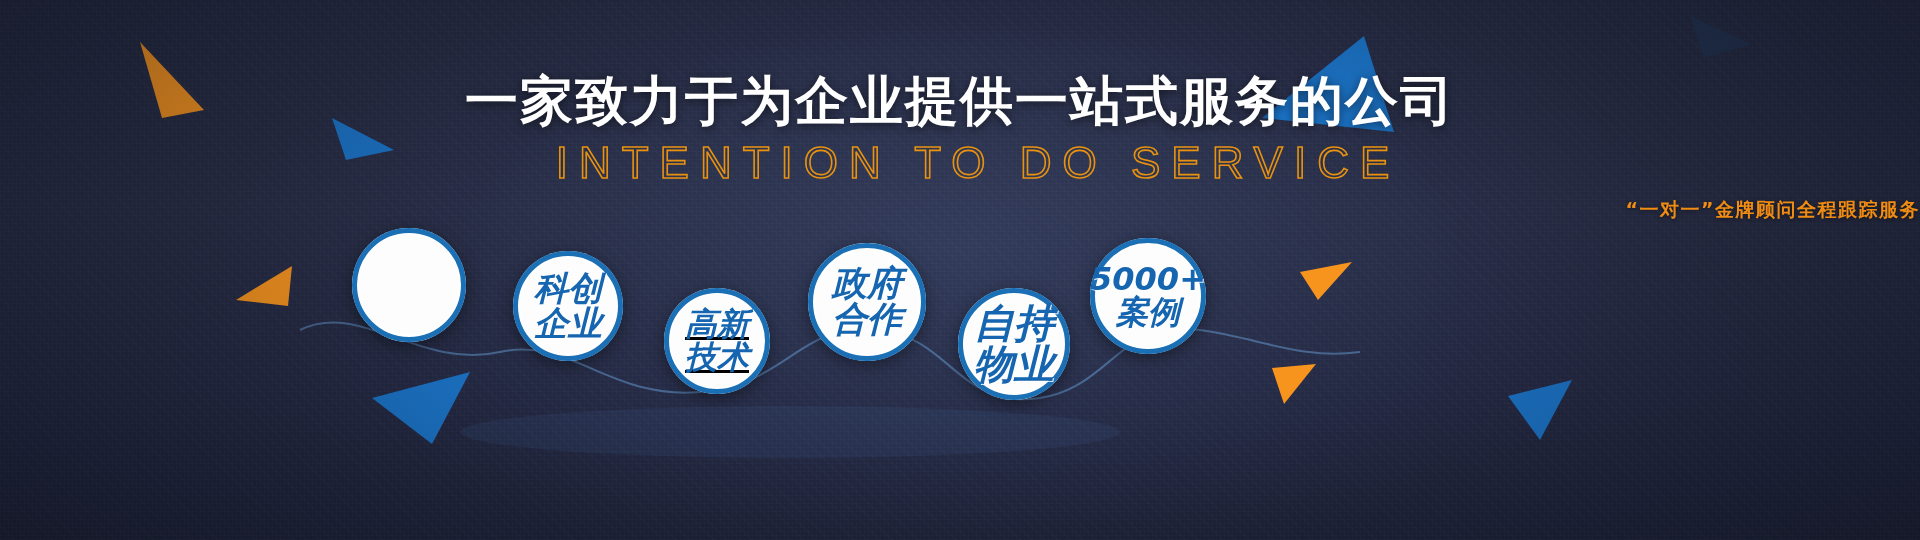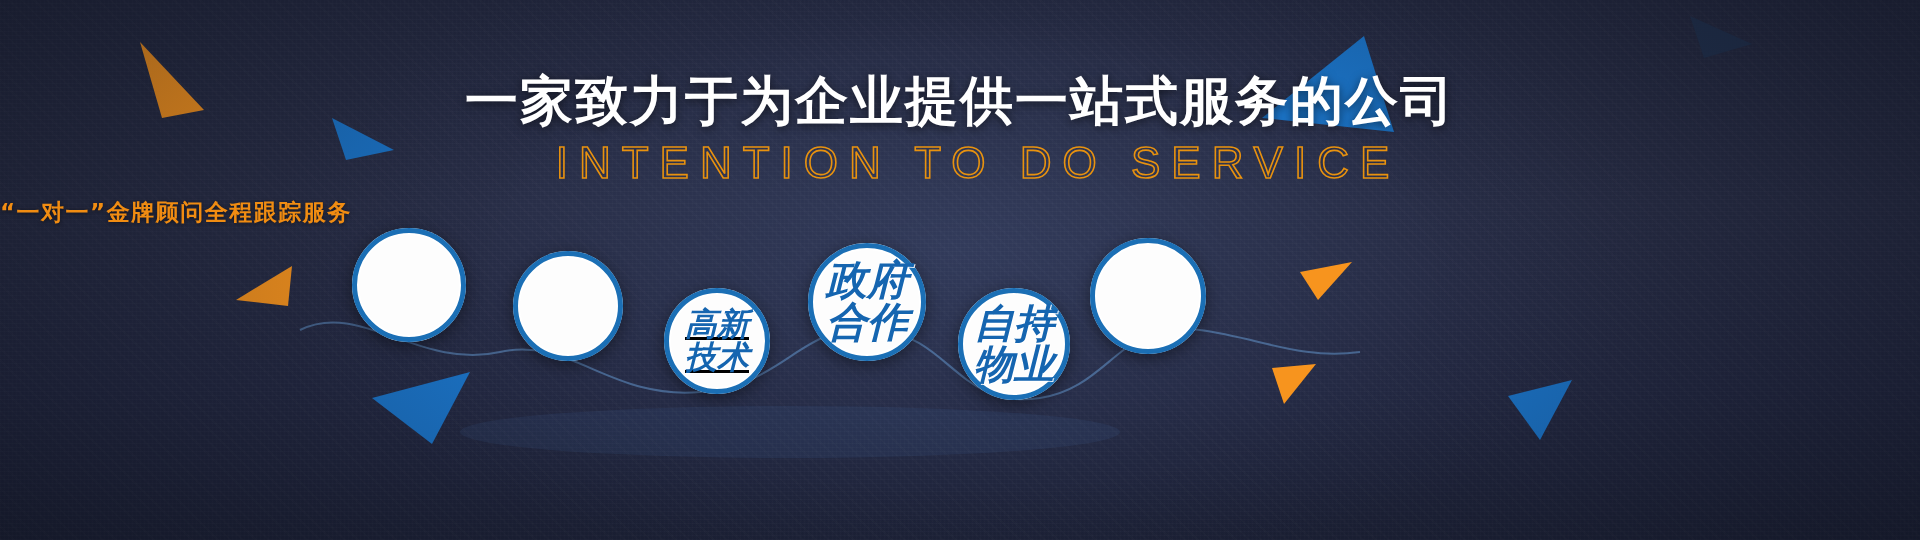--- a/index.html
+++ b/index.html
@@ -68,23 +68,23 @@
     color: transparent;
     -webkit-text-stroke: 1.6px #e8920f;
     font-family: "Liberation Sans", "DejaVu Sans", sans-serif;
     margin-left: 18px;
   }
   #tagline {
     position: absolute;
     top: 197px;
     left: 0;
     width: 1920px;
-    text-align: left;
+    text-align: right;
     color: #f08c12;
-    font-size: 23px;
+    font-size: 19px;
     font-weight: bold;
     letter-spacing: 1.5px;
     white-space: nowrap;
     font-family: "DejaVu Sans", "Liberation Sans", sans-serif;
     text-shadow: 0 1px 4px rgba(0,0,0,0.5);
   }
   
   .bubble {
     position: absolute;
     border-radius: 50%;
@@ -169,44 +169,52 @@
   <div id="tagline">“一对一”金牌顾问全程跟踪服务</div>
 
   <div id="bubbles">
       <div class="bubble" style="left: 352px; top: 228px; width: 114px; height: 114px;">
         <div class="ring"></div>
         <div class="inner"></div>
       </div>
       <div class="bubble" style="left: 513px; top: 251px; width: 110px; height: 110px;">
         <div class="ring"></div>
         <div class="inner"></div>
+        <div class="txt" style="font-size: 34px;">
+          <span class="l1">科创</span>
+          <span class="l2">企业</span>
+        </div>
       </div>
       <div class="bubble" style="left: 664px; top: 288px; width: 106px; height: 106px; text-decoration: underline;">
         <div class="ring"></div>
         <div class="inner"></div>
         <div class="txt" style="font-size: 32px;">
           <span class="l1">高新</span>
           <span class="l2">技术</span>
         </div>
       </div>
       <div class="bubble" style="left: 808px; top: 243px; width: 118px; height: 118px;">
         <div class="ring"></div>
         <div class="inner"></div>
-        <div class="txt" style="font-size: 41px;">
+        <div class="txt" style="font-size: 35px;">
           <span class="l1">政府</span>
           <span class="l2">合作</span>
         </div>
       </div>
       <div class="bubble" style="left: 958px; top: 288px; width: 112px; height: 112px;">
         <div class="ring"></div>
         <div class="inner"></div>
         <div class="txt" style="font-size: 40px;">
           <span class="l1">自持</span>
           <span class="l2">物业</span>
         </div>
       </div>
       <div class="bubble" style="left: 1090px; top: 238px; width: 116px; height: 116px;">
         <div class="ring"></div>
         <div class="inner"></div>
+        <div class="txt" style="font-size: 32px;">
+          <span class="l1">5000+</span>
+          <span class="l2">案例</span>
+        </div>
       </div>
     </div>
 
 </div>
 
 </body></html>

